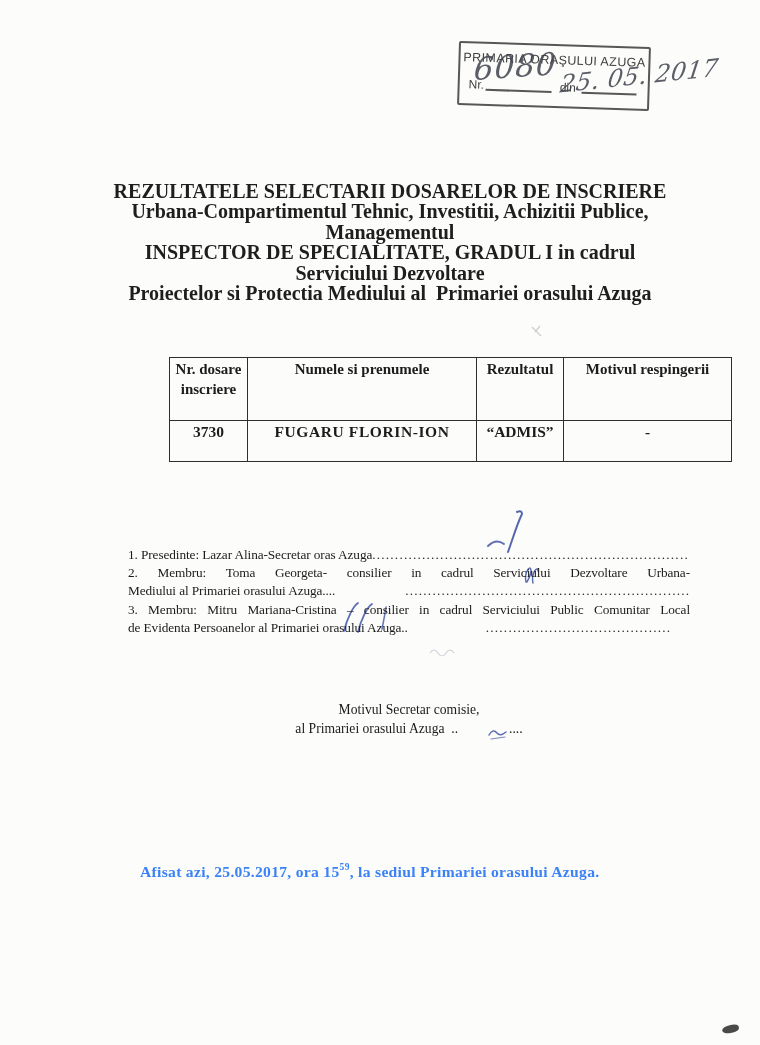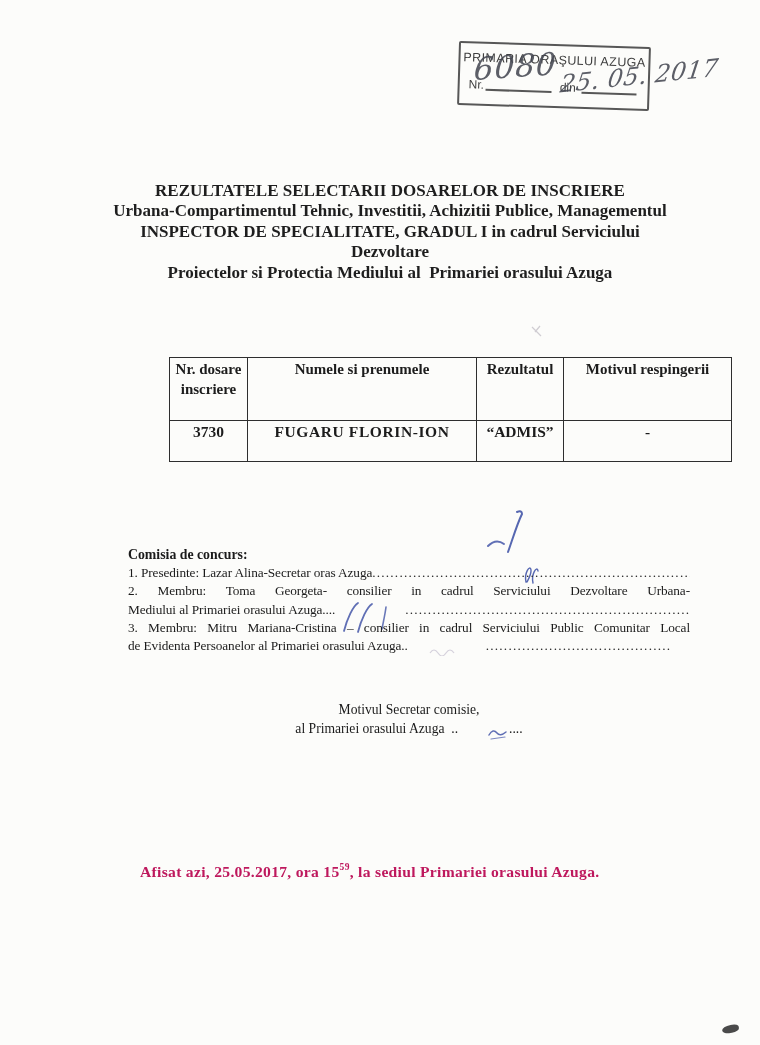--- a/index.html
+++ b/index.html
@@ -25,21 +25,21 @@
   .hw{
     position:absolute;font-family:"DejaVu Serif","Liberation Serif",serif;
     font-style:italic;color:#464953;opacity:.88;white-space:nowrap;
   }
   .hw-nr{left:474px;top:48px;font-size:31px;transform:rotate(-4deg) skewX(-8deg);letter-spacing:1px;}
   .hw-date{left:560px;top:62px;font-size:24px;transform:rotate(-6deg) skewX(-14deg);letter-spacing:.5px;}
 
   
   .title{
     position:absolute;left:100px;top:181px;width:580px;
-    text-align:center;font-weight:bold;font-size:17px;line-height:20.4px;color:#1e1e1e;
+    text-align:center;font-weight:bold;font-size:20px;line-height:20.4px;color:#1e1e1e;
   }
 
   
   .res-table{
     position:absolute;left:126px;top:357px;width:562px;
     border-collapse:collapse;table-layout:fixed;margin-left:43px;
   }
   .res-table th,.res-table td{
     border:1.6px solid #2e2e2e;font-weight:bold;text-align:center;vertical-align:top;
     font-family:"Liberation Serif",serif;color:#1c1c1c;padding:2px 2px 0 2px;overflow:hidden;
@@ -65,21 +65,21 @@
 
   
   .signoff{
     position:absolute;left:128px;top:701px;width:562px;
     text-align:center;font-size:13.6px;line-height:18.5px;color:#1b1b1b;
   }
 
   
   .footer{
     position:absolute;left:140px;top:863px;
-    font-weight:bold;font-size:15.6px;color:#be185d;letter-spacing:.3px;
+    font-weight:bold;font-size:15.6px;color:#3b82f6;letter-spacing:.3px;
   }
   .footer sup{font-size:9.5px;position:relative;top:-1px;}
 
   
   .mark{position:absolute;}
   .smudge{
     position:absolute;left:722px;top:1025px;width:17px;height:8px;
     background:#2a2a2a;border-radius:60% 40% 50% 50%;
     transform:rotate(-10deg);opacity:.85;
   }
@@ -151,21 +151,20 @@
     <path d="M8,30 C11,18 17,5 22,2" stroke="#4456a8" stroke-width="1.8" fill="none" stroke-linecap="round" opacity=".85"></path>
     <path d="M22,31 C25,19 31,6 36,3" stroke="#4456a8" stroke-width="1.8" fill="none" stroke-linecap="round" opacity=".85"></path>
     <path d="M50,6 C49,14 47,22 46,28" stroke="#4456a8" stroke-width="1.6" fill="none" stroke-linecap="round" opacity=".8"></path>
   </svg>
 
   <svg class="mark" style="left:428px;top:646px;" width="32" height="10">
     <path d="M2,7 q4,-6 8,0 q4,6 8,0 q4,-6 8,0" stroke="#b4adc2" stroke-width="1.2" fill="none" opacity=".55"></path>
   </svg>
 
   <div class="commission">
-    <div class="com-heading">Comisia de concurs:</div>
     <div class="dline">
       <span>1. Presedinte: Lazar Alina-Secretar oras Azuga </span>
       <span class="dots dots-grow">..........................................................................................................</span>
     </div>
     <div class="jline">2. Membru: Toma Georgeta- consilier in cadrul Serviciului Dezvoltare Urbana-</div>
     <div class="dline">
       <span>Mediului al Primariei orasului Azuga....</span>
       <span class="gap70"></span>
       <span class="dots dots-grow">....................................................................................</span>
     </div>

